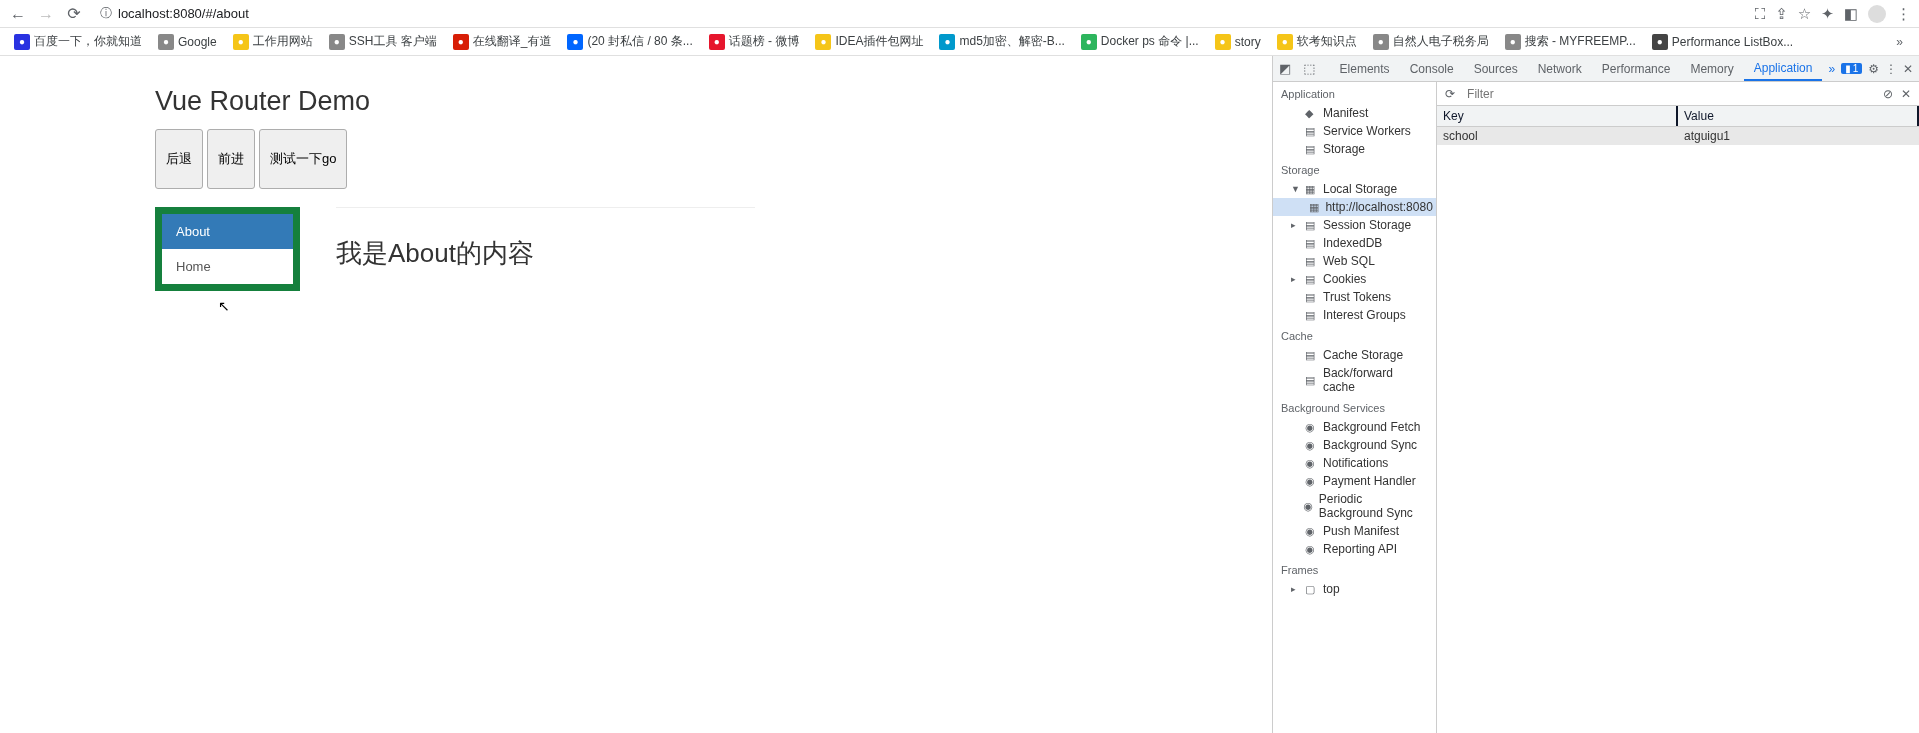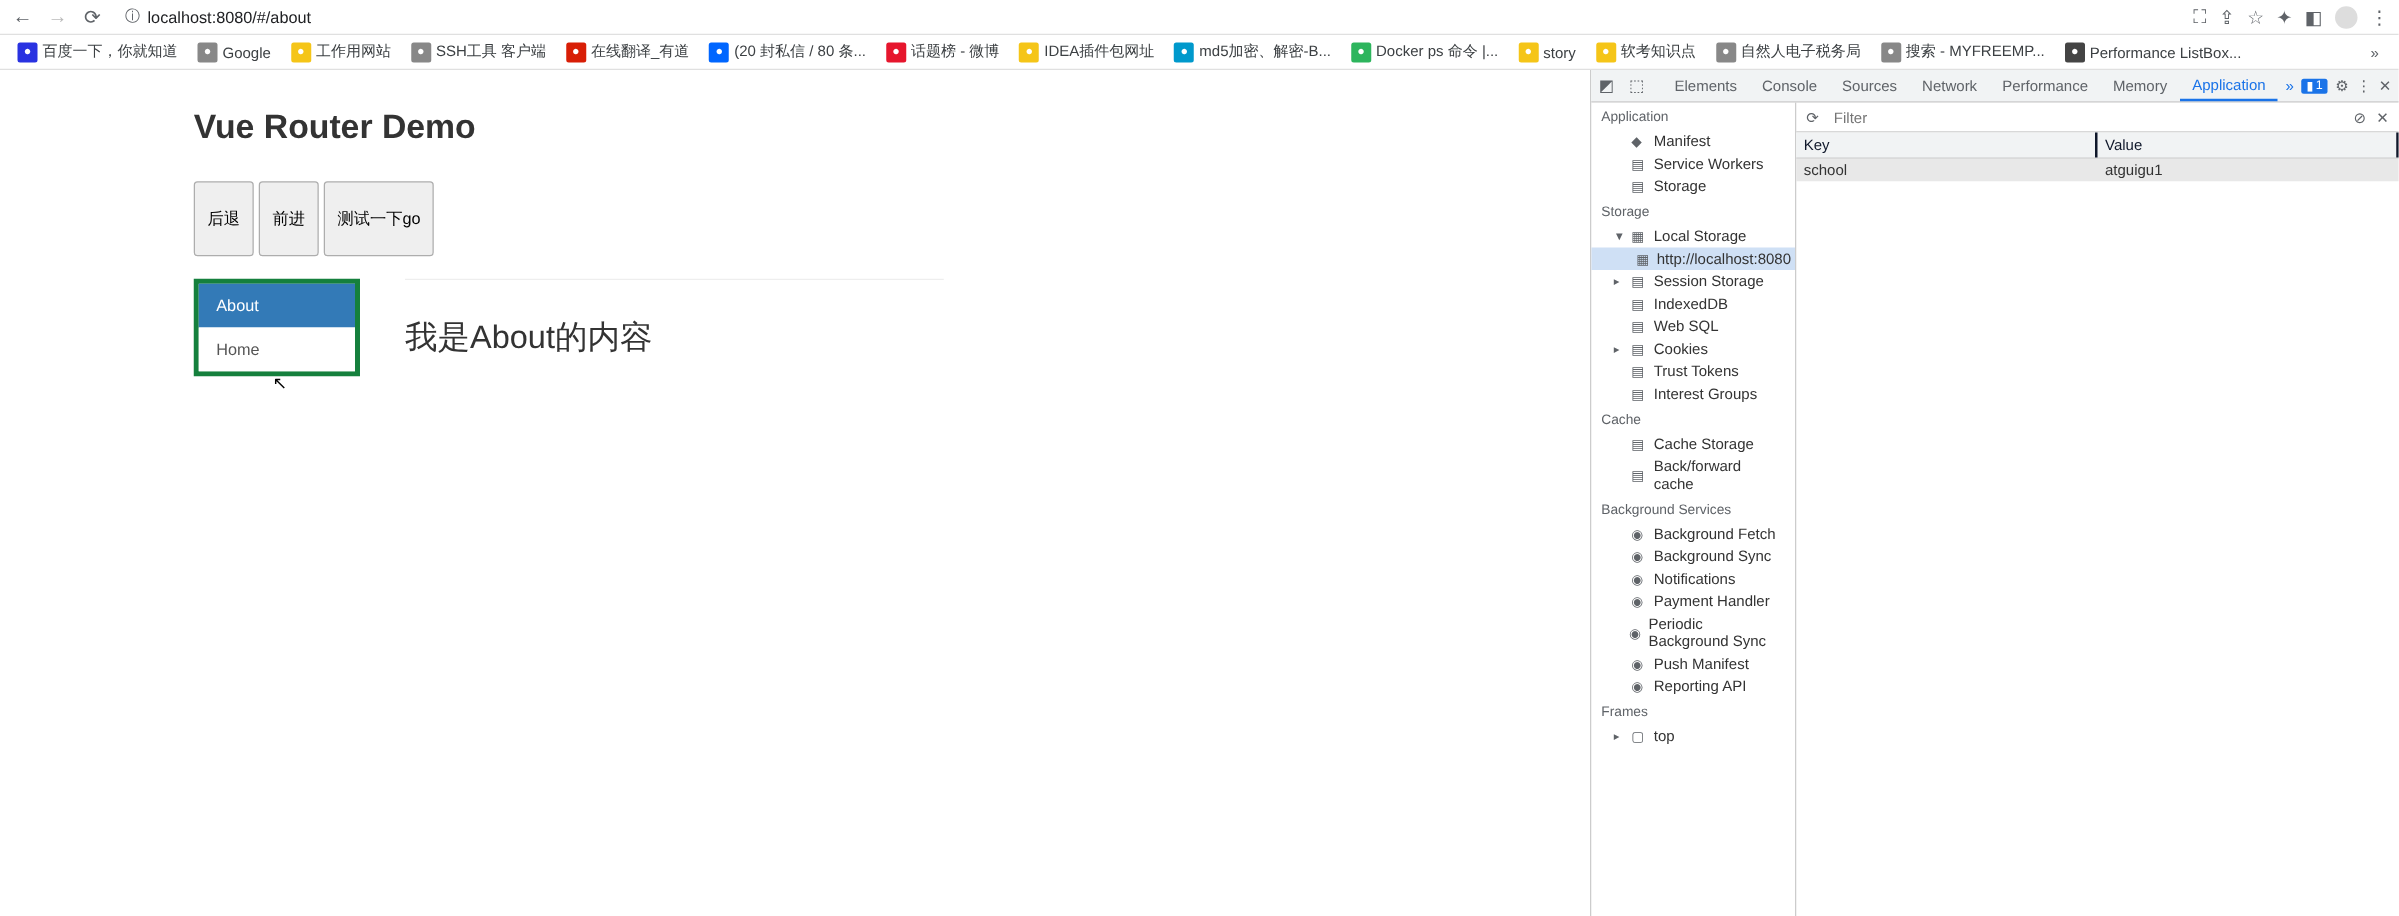--- a/index.html
+++ b/index.html
@@ -14,25 +14,25 @@
 .toolbar-right { display: flex; gap: 10px; align-items: center; color: #5f6368; }
 .toolbar-right span { font-size: 15px; cursor: pointer; }
 
 .bookmarks-bar { display: flex; align-items: center; height: 28px; padding: 0 8px; gap: 4px; border-bottom: 1px solid #e0e0e0; font-size: 12px; color: #3c4043; overflow: hidden; }
 .bm-item { display: flex; align-items: center; gap: 4px; padding: 2px 6px; cursor: pointer; white-space: nowrap; }
 .bm-icon { width: 16px; height: 16px; display: inline-flex; align-items: center; justify-content: center; border-radius: 2px; font-size: 10px; color: #fff; }
 
 
 .main-split { display: flex; height: calc(733px - 56px); }
 .page-content { flex: 1; padding: 30px 0 0 155px; }
-.page-title { font-size: 27px; font-weight: 700; color: #333; margin-bottom: 28px; }
+.page-title { font-size: 27px; font-weight: 400; color: #333; margin-bottom: 12px; }
 .btn-row { display: flex; gap: 4px; margin-bottom: 18px; }
 .btn-row button { background: #efefef; border: 1px solid #adadad; border-radius: 3px; padding: 20px 10px; font-size: 13px; cursor: pointer; }
 .panel-wrap { display: flex; gap: 36px; width: 600px; }
-.side-nav { width: 133px; border: 4px solid #15803d; }
+.side-nav { width: 145px; border: 7px solid #15803d; }
 .side-nav-item { padding: 10px 14px; font-size: 13px; color: #555; background: #fff; cursor: pointer; }
 .side-nav-item.active { background: #337ab7; color: #fff; }
 .content-area { flex: 1; border-top: 1px solid #eee; padding-top: 28px; }
 .content-heading { font-size: 26px; color: #333; font-weight: 400; }
 .cursor { position: absolute; left: 218px; top: 242px; font-size: 14px; }
 
 
 .devtools { width: 647px; border-left: 1px solid #ccc; display: flex; flex-direction: column; font-size: 12px; color: #333; }
 .dt-tabs { display: flex; align-items: center; height: 26px; border-bottom: 1px solid #ccc; background: #f1f3f4; }
 .dt-tab-icon { padding: 0 6px; color: #5f6368; cursor: pointer; font-size: 13px; }

